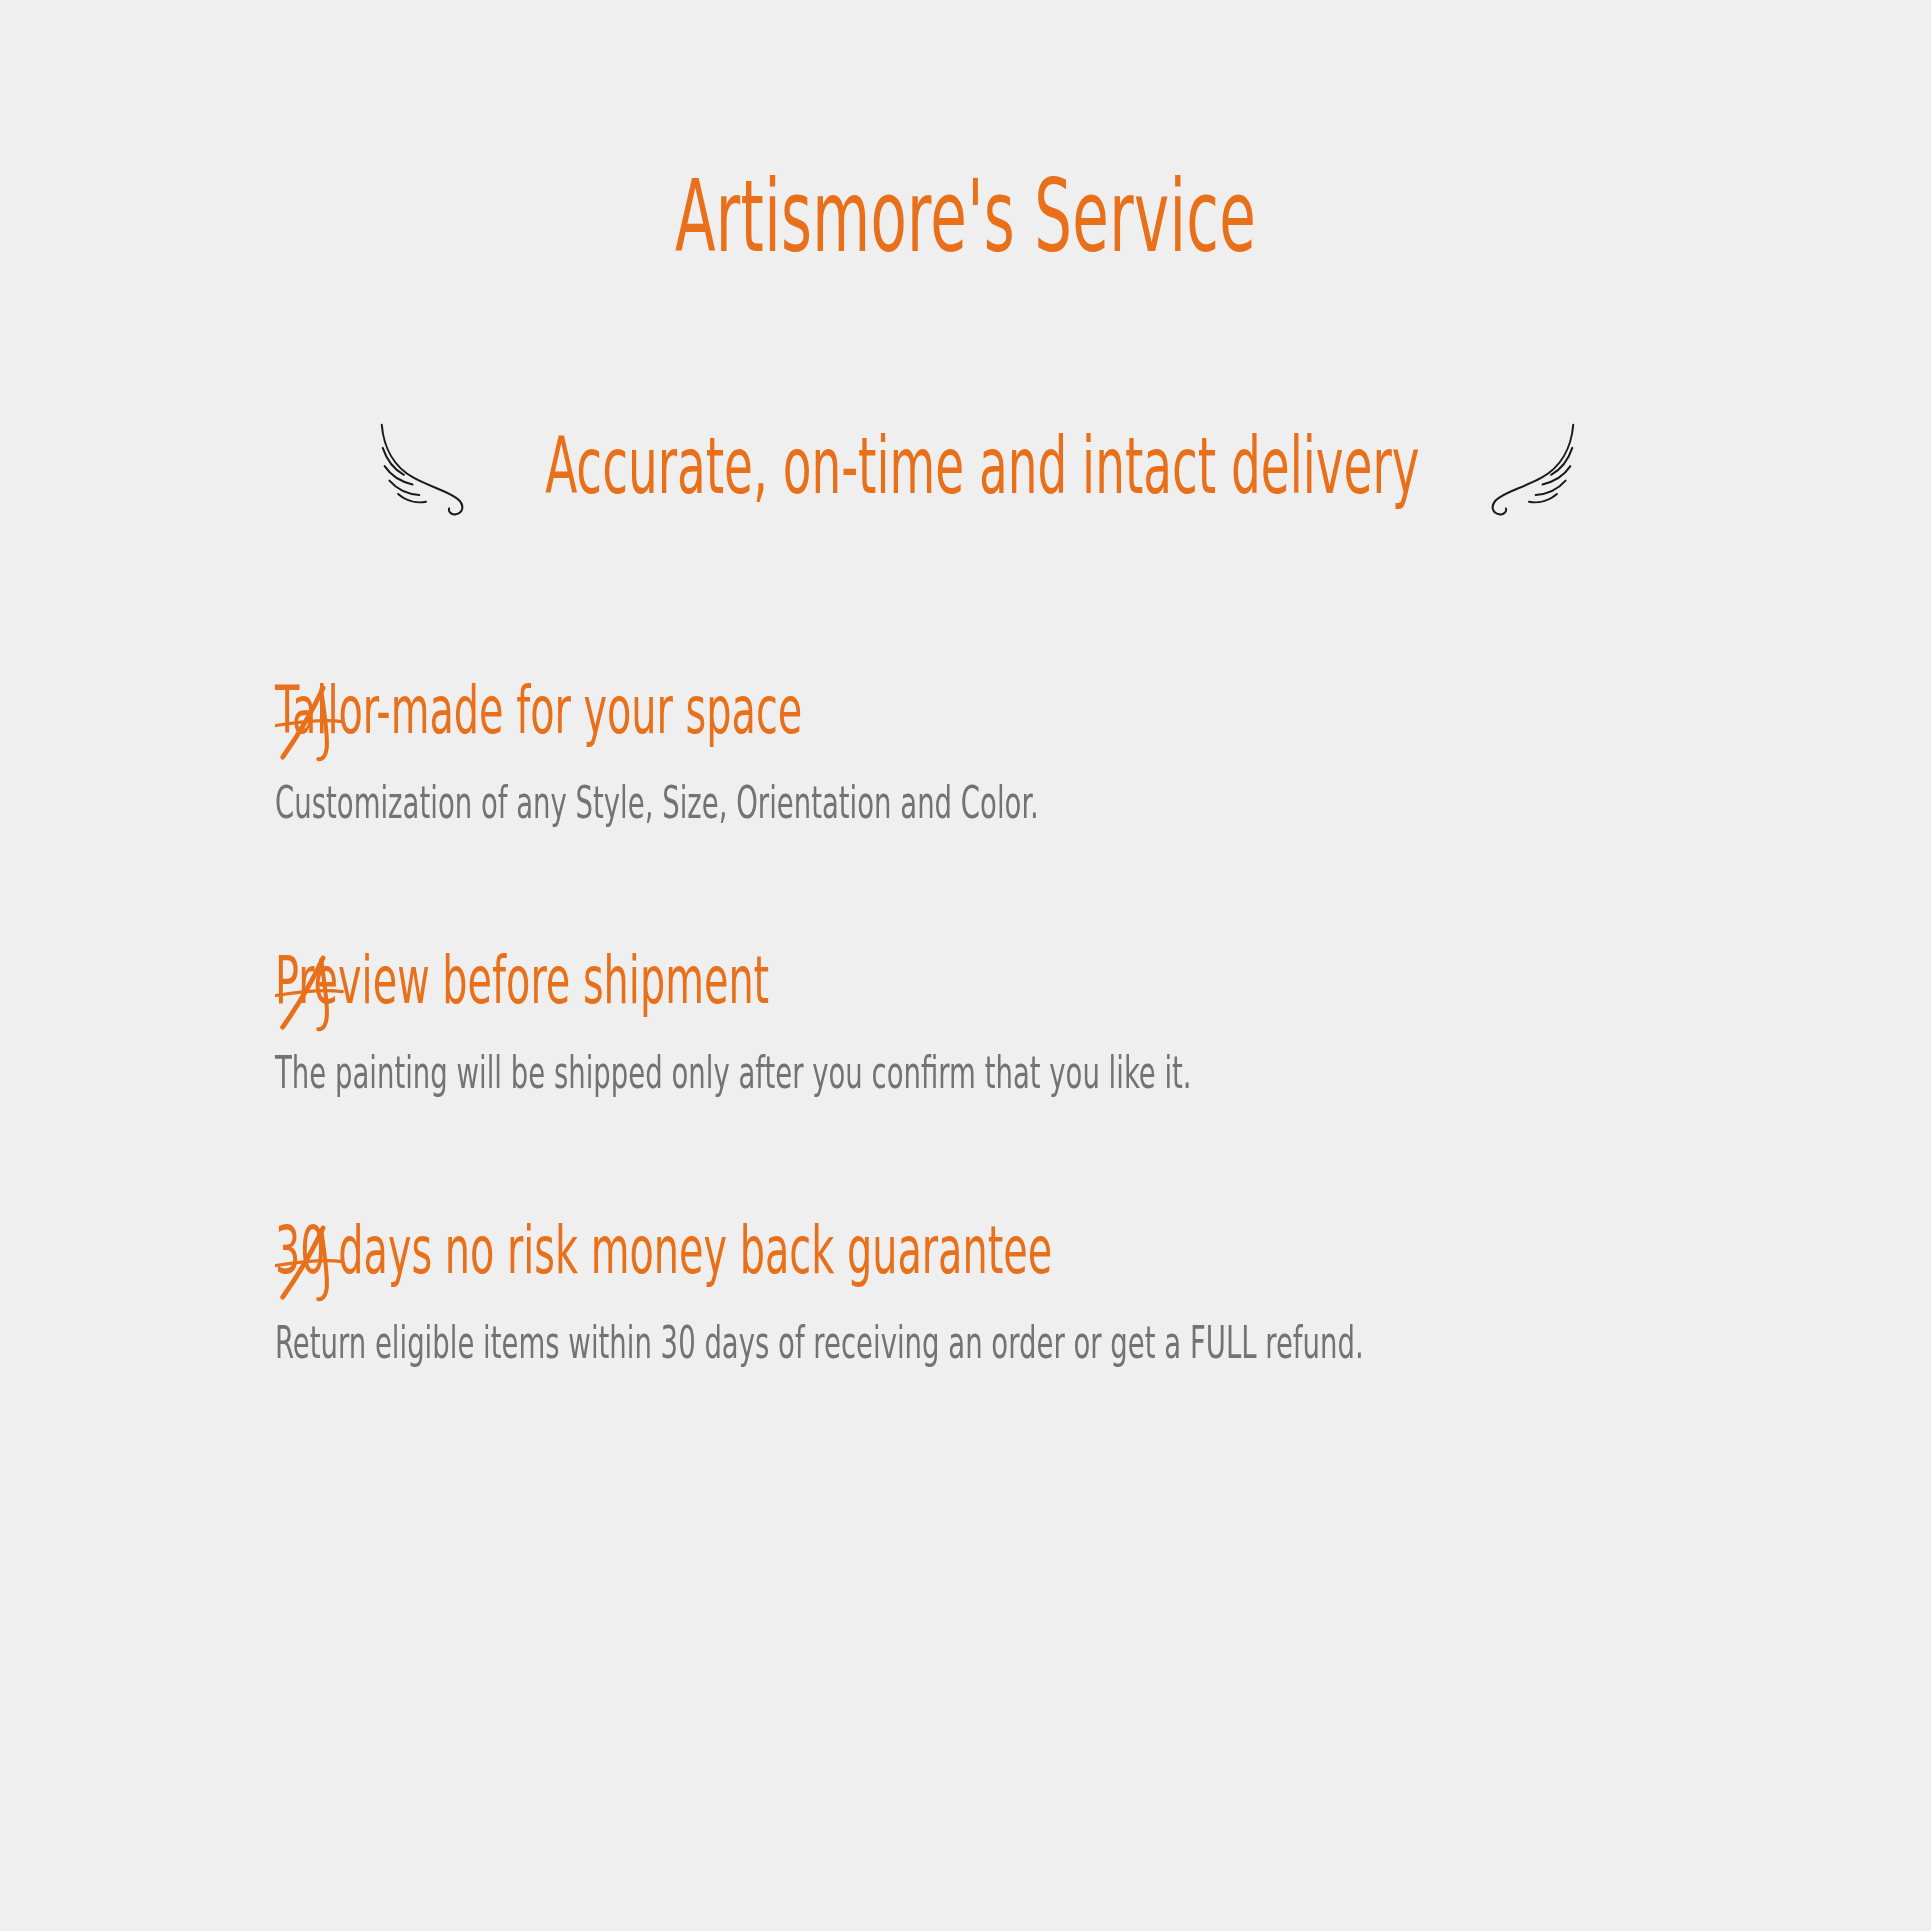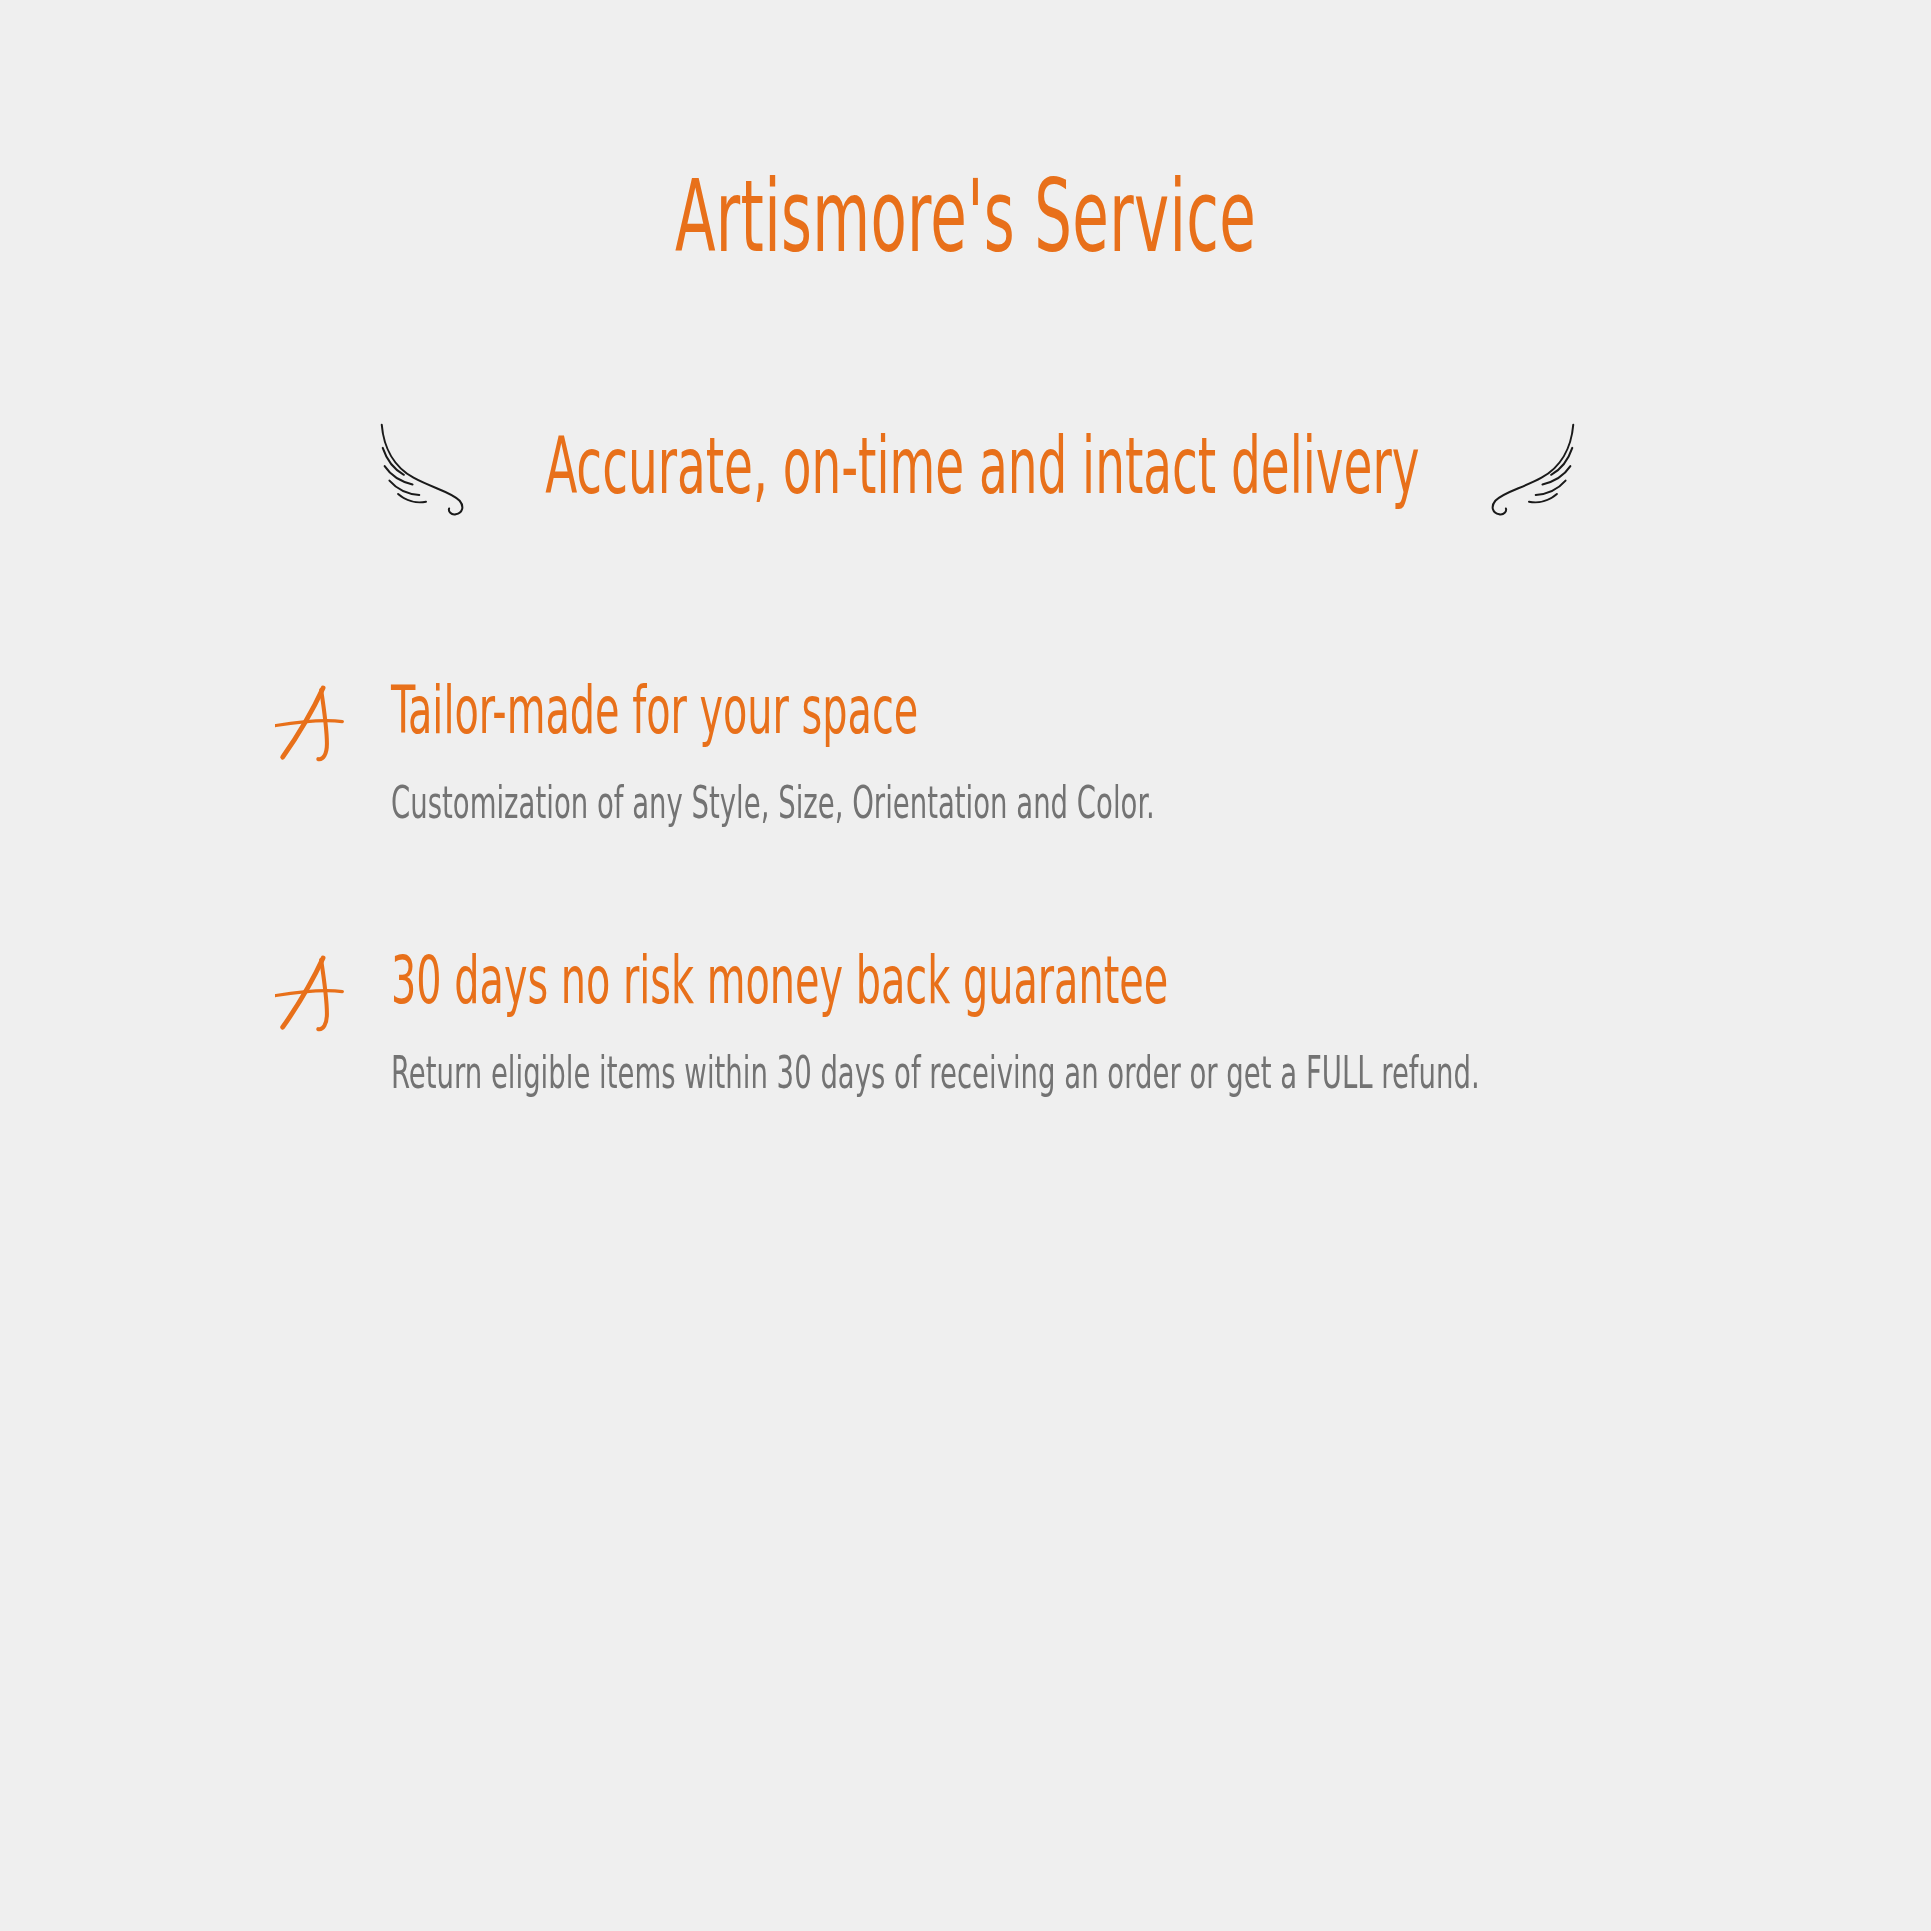--- a/index.html
+++ b/index.html
@@ -84,21 +84,20 @@
   .feature + .feature { margin-top: 77px; }
 
   .bullet-icon {
     position: absolute;
     left: 0;
     top: 5.8px;
     width: 75px;
     height: 87px;
   }
   .feature-body {
-    margin-left: 116px;
   }
   .feature-title {
     color: #E8701A;
     font-family: "DejaVu Sans Condensed", "Liberation Sans Narrow", "Liberation Sans", sans-serif;
     font-size: 66px;
     font-weight: 300;
     line-height: 1.05;
     white-space: nowrap;
     transform: scaleX(0.67);
     transform-origin: left center;
@@ -163,20 +162,35 @@
             <path d="M1 45 C 20 42, 48 38, 70 41" stroke-width="3.4"></path>
           </g>
         </svg>
       </span>
       <div class="feature-body">
         <div class="feature-title">Tailor-made for your space</div>
         <div class="feature-desc">Customization of any Style, Size, Orientation and Color.</div>
       </div>
     </div>
 
+    <div class="feature">
+      <span class="bullet-icon">
+        <svg viewBox="0 0 78 90" width="75" height="87" aria-hidden="true">
+          <g fill="none" stroke="#E8701A" stroke-linecap="round" stroke-linejoin="round">
+            <path d="M8 78 C 22 58, 38 32, 50 6" stroke-width="5"></path>
+            <path d="M48 8 C 51 28, 54 50, 54 64 C 54 75, 50 81, 45 80" stroke-width="4.2"></path>
+            <path d="M1 45 C 20 42, 48 38, 70 41" stroke-width="3.4"></path>
+          </g>
+        </svg>
+      </span>
+      <div class="feature-body">
+        <div class="feature-title">Preview before shipment</div>
+        <div class="feature-desc">The painting will be shipped only after you confirm that you like it.</div>
+      </div>
+    </div>
 
 
     <div class="feature">
       <span class="bullet-icon">
         <svg viewBox="0 0 78 90" width="75" height="87" aria-hidden="true">
           <g fill="none" stroke="#E8701A" stroke-linecap="round" stroke-linejoin="round">
             <path d="M8 78 C 22 58, 38 32, 50 6" stroke-width="5"></path>
             <path d="M48 8 C 51 28, 54 50, 54 64 C 54 75, 50 81, 45 80" stroke-width="4.2"></path>
             <path d="M1 45 C 20 42, 48 38, 70 41" stroke-width="3.4"></path>
           </g>

